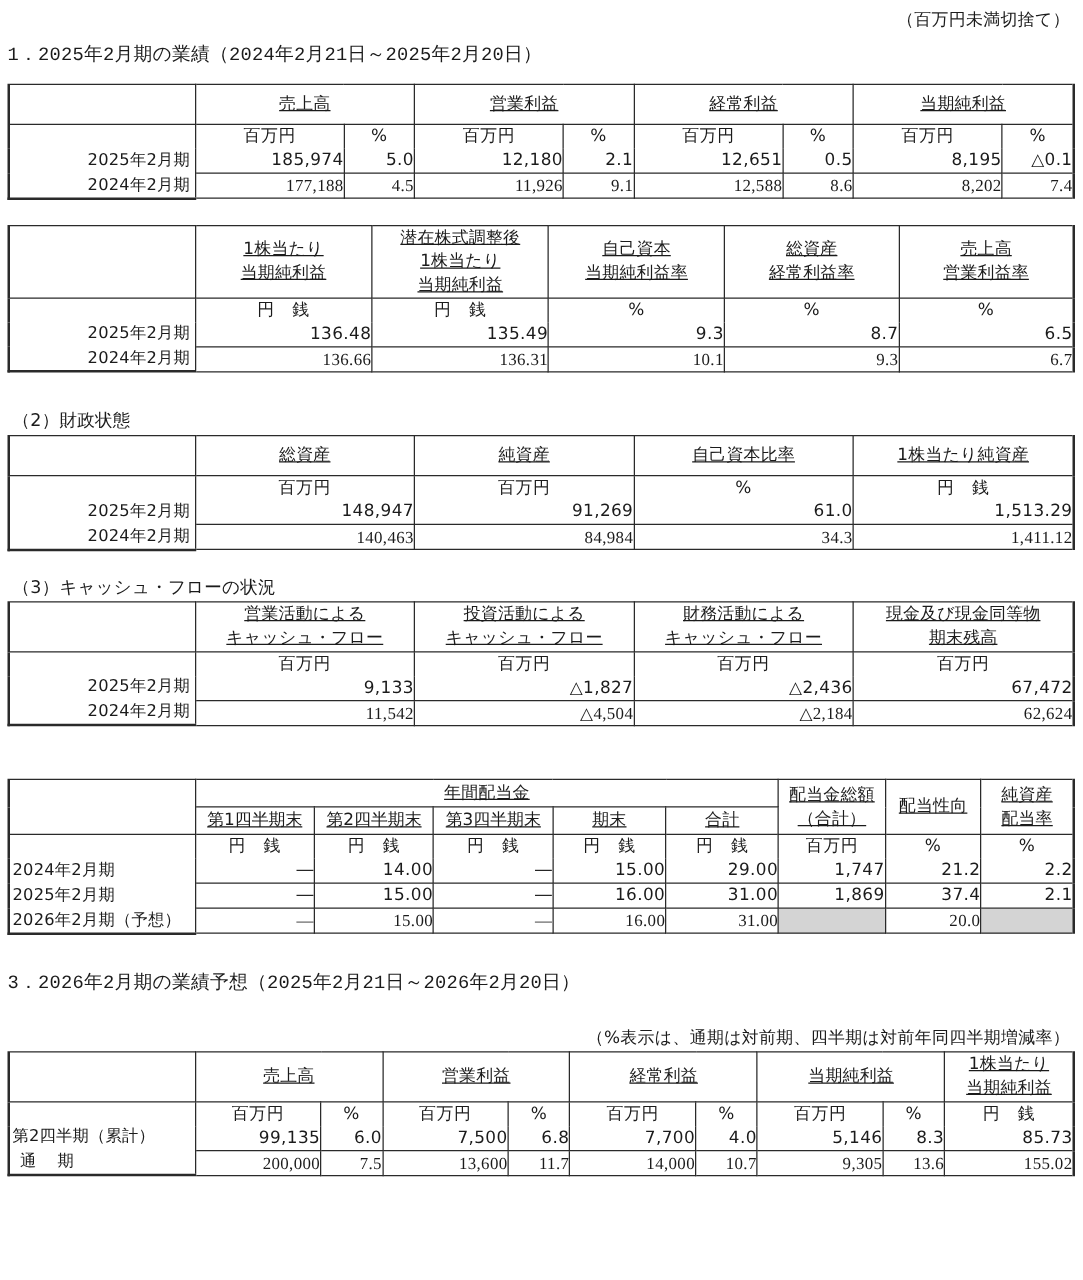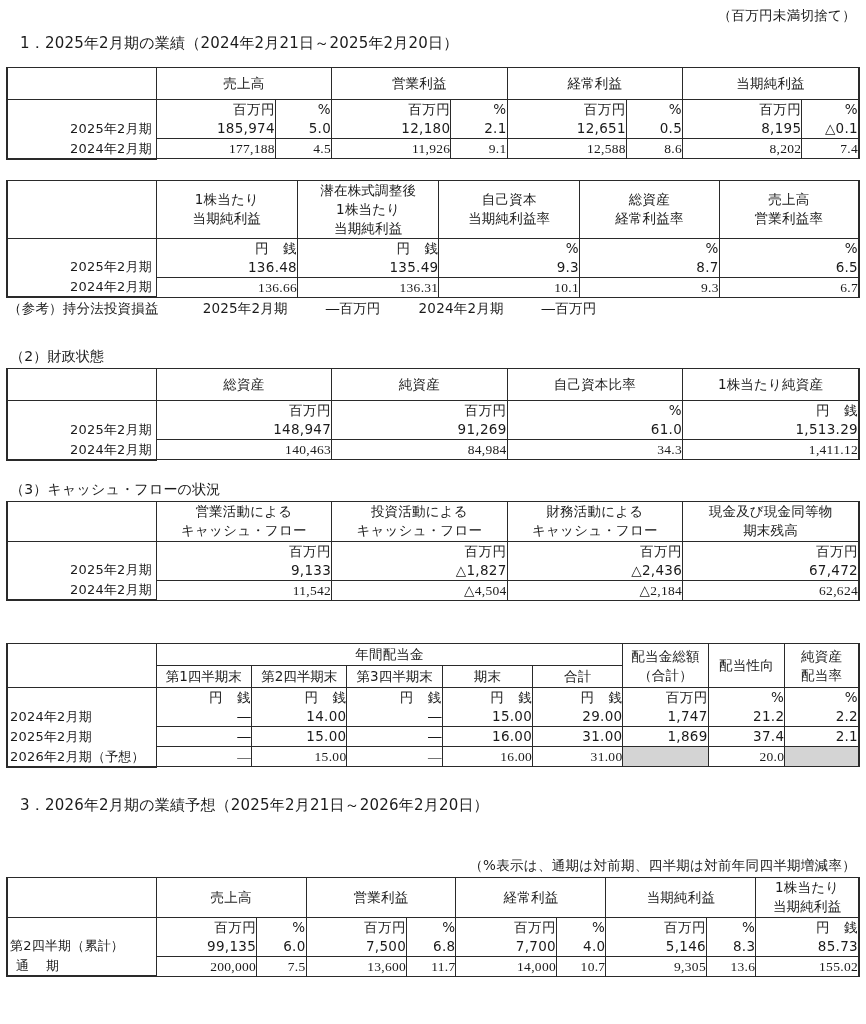--- a/index.html
+++ b/index.html
@@ -22,22 +22,23 @@
     text-align: right;
     font-size: 13.5px;
     letter-spacing: 0.3px;
     padding-right: 4px;
     margin-top: 7px;
     margin-bottom: 9px;
   }
   .sec-title {
     font-size: 15px;
     letter-spacing: 0.2px;
-    margin: 0 0 4px 14px;
+    margin: 0 0 4px 0;
     white-space: nowrap;
+    font-family: Liberation Mono, monospace;
   }
   .sub-title {
     font-size: 14px;
     letter-spacing: 0.2px;
     margin: 0 0 2px 4px;
     display: inline-block;
   }
   .sub-row {
     display: flex;
     align-items: flex-end;
@@ -74,24 +75,25 @@
     height: 19px;
     line-height: 19px;
   }
   table.fin .outer-l { border-left-width: 2px; }
   table.fin .outer-r { border-right-width: 2px; }
   .hdr {
     text-align: center;
     letter-spacing: 0.2px;
     line-height: 17px;
     padding: 2px 0;
+    text-decoration: underline;
   }
   .hdr-2l { line-height: 17px; }
   .unit {
-    text-align: right;
+    text-align: center;
     padding-right: 5px;
     font-size: 12.5px;
     height: 17px;
     line-height: 17px;
     border-bottom: none !important;
     letter-spacing: 0.5px;
   }
   .numcell {
     text-align: right;
     padding-right: 5px;
@@ -253,23 +255,20 @@
   </tbody>
     </table>
 
   <div style="position:relative;height:0">
     <div style="position:absolute;top:-41px;left:0;width:152px;">
       <div class="rowlabel" style="height:20px;line-height:20px;text-align:right;padding-right:6px">2025年2月期</div>
       <div class="rowlabel" style="height:20px;line-height:20px;text-align:right;padding-right:6px">2024年2月期</div>
     </div>
   </div>
 
-  <div class="ref-line">
-    <span>（参考）持分法投資損益</span><span class="gap2"></span><span>2025年2月期</span><span class="gap3"></span><span>―百万円</span><span class="gap3"></span><span>2024年2月期</span><span class="gap3"></span><span>―百万円</span>
-  </div>
 
   <div class="spacer-lg"></div>
 
   
   <div class="sub-title">（2）財政状態</div>
 
   <table class="fin">
     <colgroup>
       <col style="width:17.5%">
         <col style="width:20.6%">
@@ -465,21 +464,21 @@
       <div class="rowlabel tight" style="height:20px;line-height:20px">2025年2月期</div>
       <div class="rowlabel tight" style="height:20px;line-height:20px">2026年2月期（予想）</div>
     </div>
   </div>
 
   <div style="height:28px"></div>
 
   
   <div class="sec-title">3．2026年2月期の業績予想（2025年2月21日～2026年2月20日）</div>
   <div style="height:22px"></div>
-  <div class="note-right" style="margin:16px 0 2px 0">（%表示は、通期は対前期、四半期は対前年同四半期増減率）</div>
+  <div class="note-right" style="margin:0 0 2px 0">（%表示は、通期は対前期、四半期は対前年同四半期増減率）</div>
 
   <table class="fin">
     <colgroup>
       <col style="width:17.5%">
       <col style="width:11.8%">
         <col style="width:5.8%">
       <col style="width:11.8%">
         <col style="width:5.8%">
       <col style="width:11.8%">
         <col style="width:5.8%">

